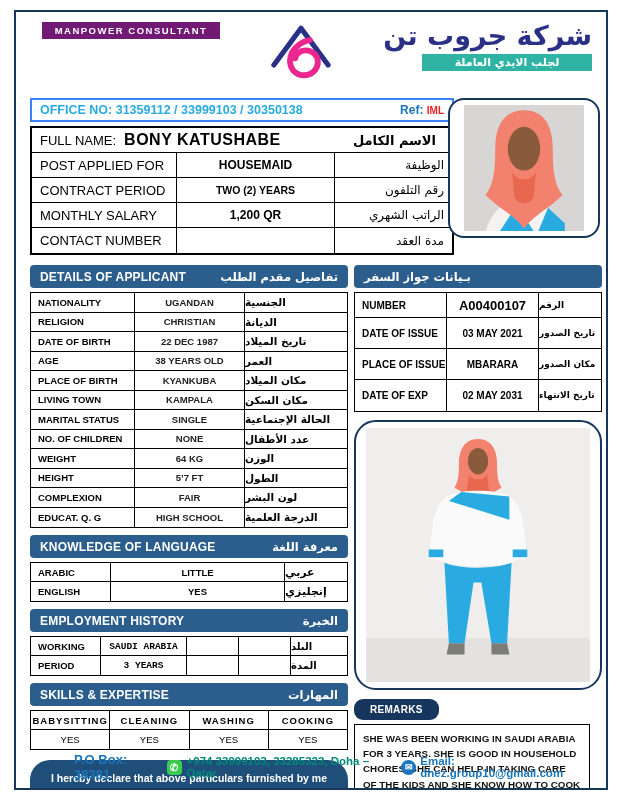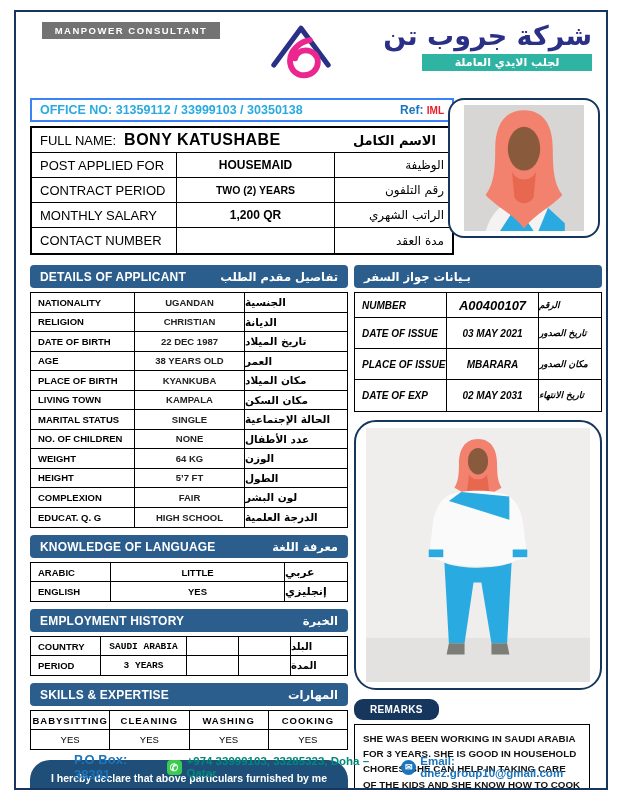--- a/index.html
+++ b/index.html
@@ -10,21 +10,21 @@
   }
   .frame {
     position:absolute; left:14px; top:10px; width:594px; height:780px;
     border:2px solid #17365D; padding:8px 4px 6px 14px; overflow:hidden;
   }
   
   .header { display:flex; align-items:flex-start; height:72px; }
   .logo-left { width:208px; padding-left:12px; }
   .logo-word { font-size:36px; font-weight:bold; letter-spacing:-1px; color:#2B3087; line-height:1; font-family:"Liberation Sans",sans-serif; }
   .logo-word .ten { color:#EC268F; }
-  .logo-tag { margin-top:2px; width:178px; background:#737373; color:#fff; font-size:9.5px; font-weight:bold; letter-spacing:1.5px; text-align:center; padding:3px 0; }
+  .logo-tag { margin-top:2px; width:178px; background:#701a75; color:#fff; font-size:9.5px; font-weight:bold; letter-spacing:1.5px; text-align:center; padding:3px 0; }
   .logo-mid { flex:1; display:flex; justify-content:center; padding-top:2px; }
   .logo-right { width:238px; text-align:right; padding-right:10px; direction:rtl; }
   .ar-name { font-size:27px; font-weight:bold; color:#2B3087; line-height:1.2; font-family:"DejaVu Sans",sans-serif; }
   .ar-tag { margin-top:1px; background:#2FB3A3; color:#fff; font-size:11px; font-weight:bold; text-align:center; padding:2px 8px; display:inline-block; min-width:170px; font-family:"DejaVu Sans",sans-serif; }
   
   .office-bar {
     margin-top:6px; width:424px; border:2px solid #3b82f6; display:flex;
     justify-content:space-between; align-items:center; padding:3px 8px; height:24px;
   }
   .office-no { color:#29ABE2; font-weight:bold; font-size:12.5px; }
@@ -85,21 +85,21 @@
   
   .skl .tr { height:19px; }
   .skl .td { flex:1; justify-content:center; font-size:9.5px; }
   .skl .hd .td { font-weight:bold; letter-spacing:1px; }
   
   .declaration {
     margin-top:10px; background:#1F4E79; border-radius:20px; color:#fff;
     font-size:10.5px; font-weight:bold; text-align:center; padding:11px 20px; line-height:1.5;
   }
   
-  .pas .tr { min-height:25px;font-style:italic; }
+  .pas .tr { min-height:25px; }
   .pas .c1 { width:92px; padding-left:7px; font-weight:bold; font-size:10px; }
   .pas .c2 { width:92px; justify-content:center; font-size:10px; font-weight:bold; }
   .pas .c2.big { font-size:13px; }
   .pas .c3 { flex:1; justify-content:flex-end; padding-right:5px; font-weight:bold; font-size:9px; text-align:right; line-height:1.15; }
   .pas .r2 { min-height:31px; }
   
   .fullbody-box {
     margin-top:8px; width:248px; height:270px; border:2px solid #17365D;
     border-radius:22px; padding:6px 10px; background:#fff;
   }
@@ -289,21 +289,21 @@
               <div class="td c3 ar-cell">إنجليزي</div>
             </div>
         </div>
 
         <div class="band" style="margin-top:7px;">
           <span class="b-en">EMPLOYMENT HISTORY</span>
           <span class="b-ar">الخبرة</span>
         </div>
         <div class="tbl emp">
           <div class="tr">
-              <div class="td c1">COUNTRY</div>
+              <div class="td c1">WORKING</div>
               <div class="td c2">SAUDI ARABIA</div>
               <div class="td c3"></div>
               <div class="td c4"></div>
               <div class="td c5 ar-cell">البلد</div>
             </div>
           <div class="tr">
               <div class="td c1">PERIOD</div>
               <div class="td c2">3 YEARS</div>
               <div class="td c3"></div>
               <div class="td c4"></div>

